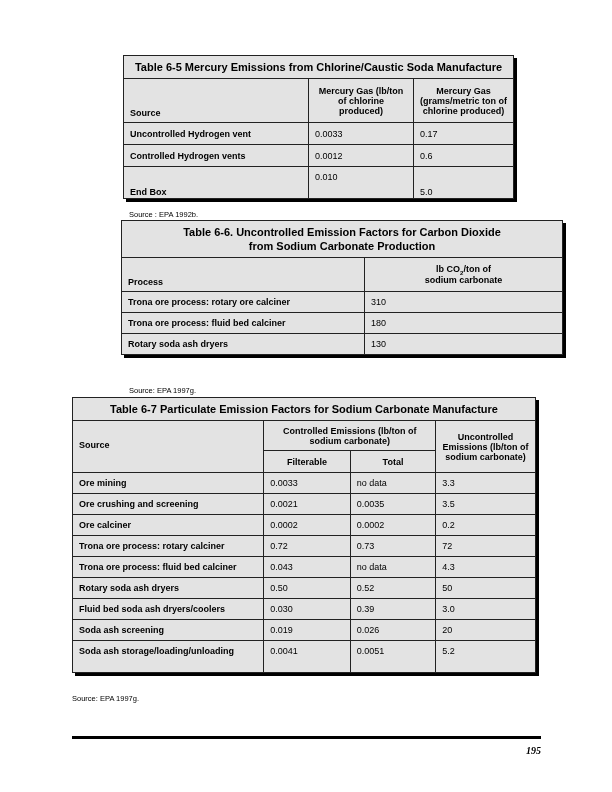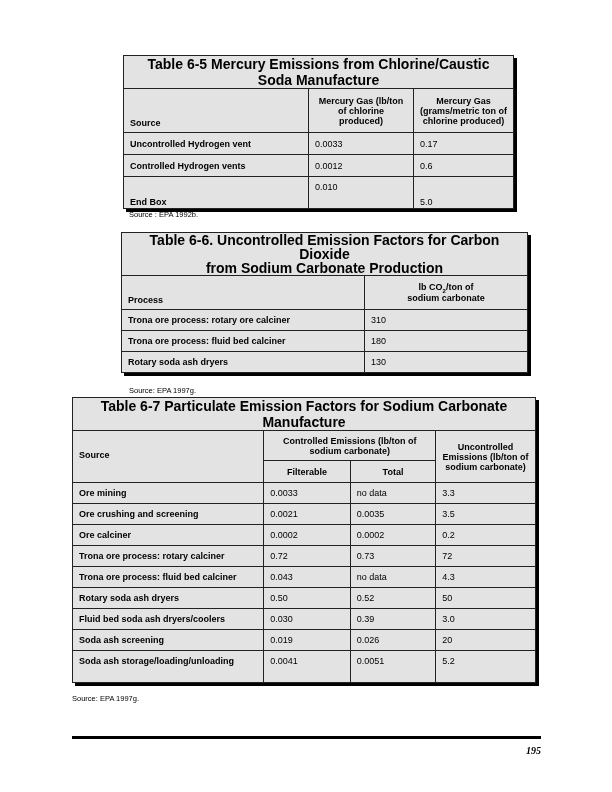--- a/index.html
+++ b/index.html
@@ -11,21 +11,21 @@
   table.dt {
     position: absolute; border-collapse: collapse; background: #e3e3e3;
     font-size: 9px;
     border: 1px solid #000;
     box-shadow: 3px 3px 0 #000;
   }
   table.dt td, table.dt th {
     border: 1px solid #222; padding: 0 6px; vertical-align: middle;
   }
   table.dt th { font-weight: bold; }
-  .title-cell { font-size: 14px; font-weight: bold; text-align: center; height: 22px; }
+  .title-cell { font-size: 11px; font-weight: bold; text-align: center; height: 22px; }
   .lbl { font-weight: bold; text-align: left; }
   .num { font-weight: normal; }
   .hdr-c { text-align: center; font-weight: bold; }
   .hdr-l { text-align: left; font-weight: bold; vertical-align: bottom !important; padding-bottom: 4px !important; }
   .src { position: absolute; font-size: 7.5px; }
   .rule { position: absolute; left: 72px; width: 469px; height: 3px; background: #000; top: 736px; }
   .pageno { position: absolute; right: 71px; top: 745px; font-family: "Liberation Serif", serif; font-style: italic; font-weight: bold; font-size: 10px; }
   sub { font-size: 6px; }
 </style>
 </head>
@@ -53,21 +53,21 @@
   </tr>
   <tr style="height:32px;">
     <td class="lbl" style="vertical-align:top; padding-top:20px;">End Box</td>
     <td class="num" style="vertical-align:top; padding-top:5px;">0.010</td>
     <td class="num" style="vertical-align:top; padding-top:20px;">5.0</td>
   </tr>
 </tbody>
   </table>
 <div class="src" style="left:129px; top:210px;">Source : EPA 1992b.</div>
 
-<table class="dt" style="left:121px; top:232px; width:407px;">
+<table class="dt" style="left:121px; top:220px; width:442px;">
   <tbody>
       <tr>
     <td colspan="2" class="title-cell" style="height:36px; line-height:14px;">
       <div>Table 6-6.  Uncontrolled Emission Factors for Carbon Dioxide</div>
       <div>from Sodium Carbonate Production</div>
     </td>
   </tr>
   <tr style="height:34px;">
     <th class="hdr-l" style="width:230px;">Process</th>
     <th class="hdr-c">

